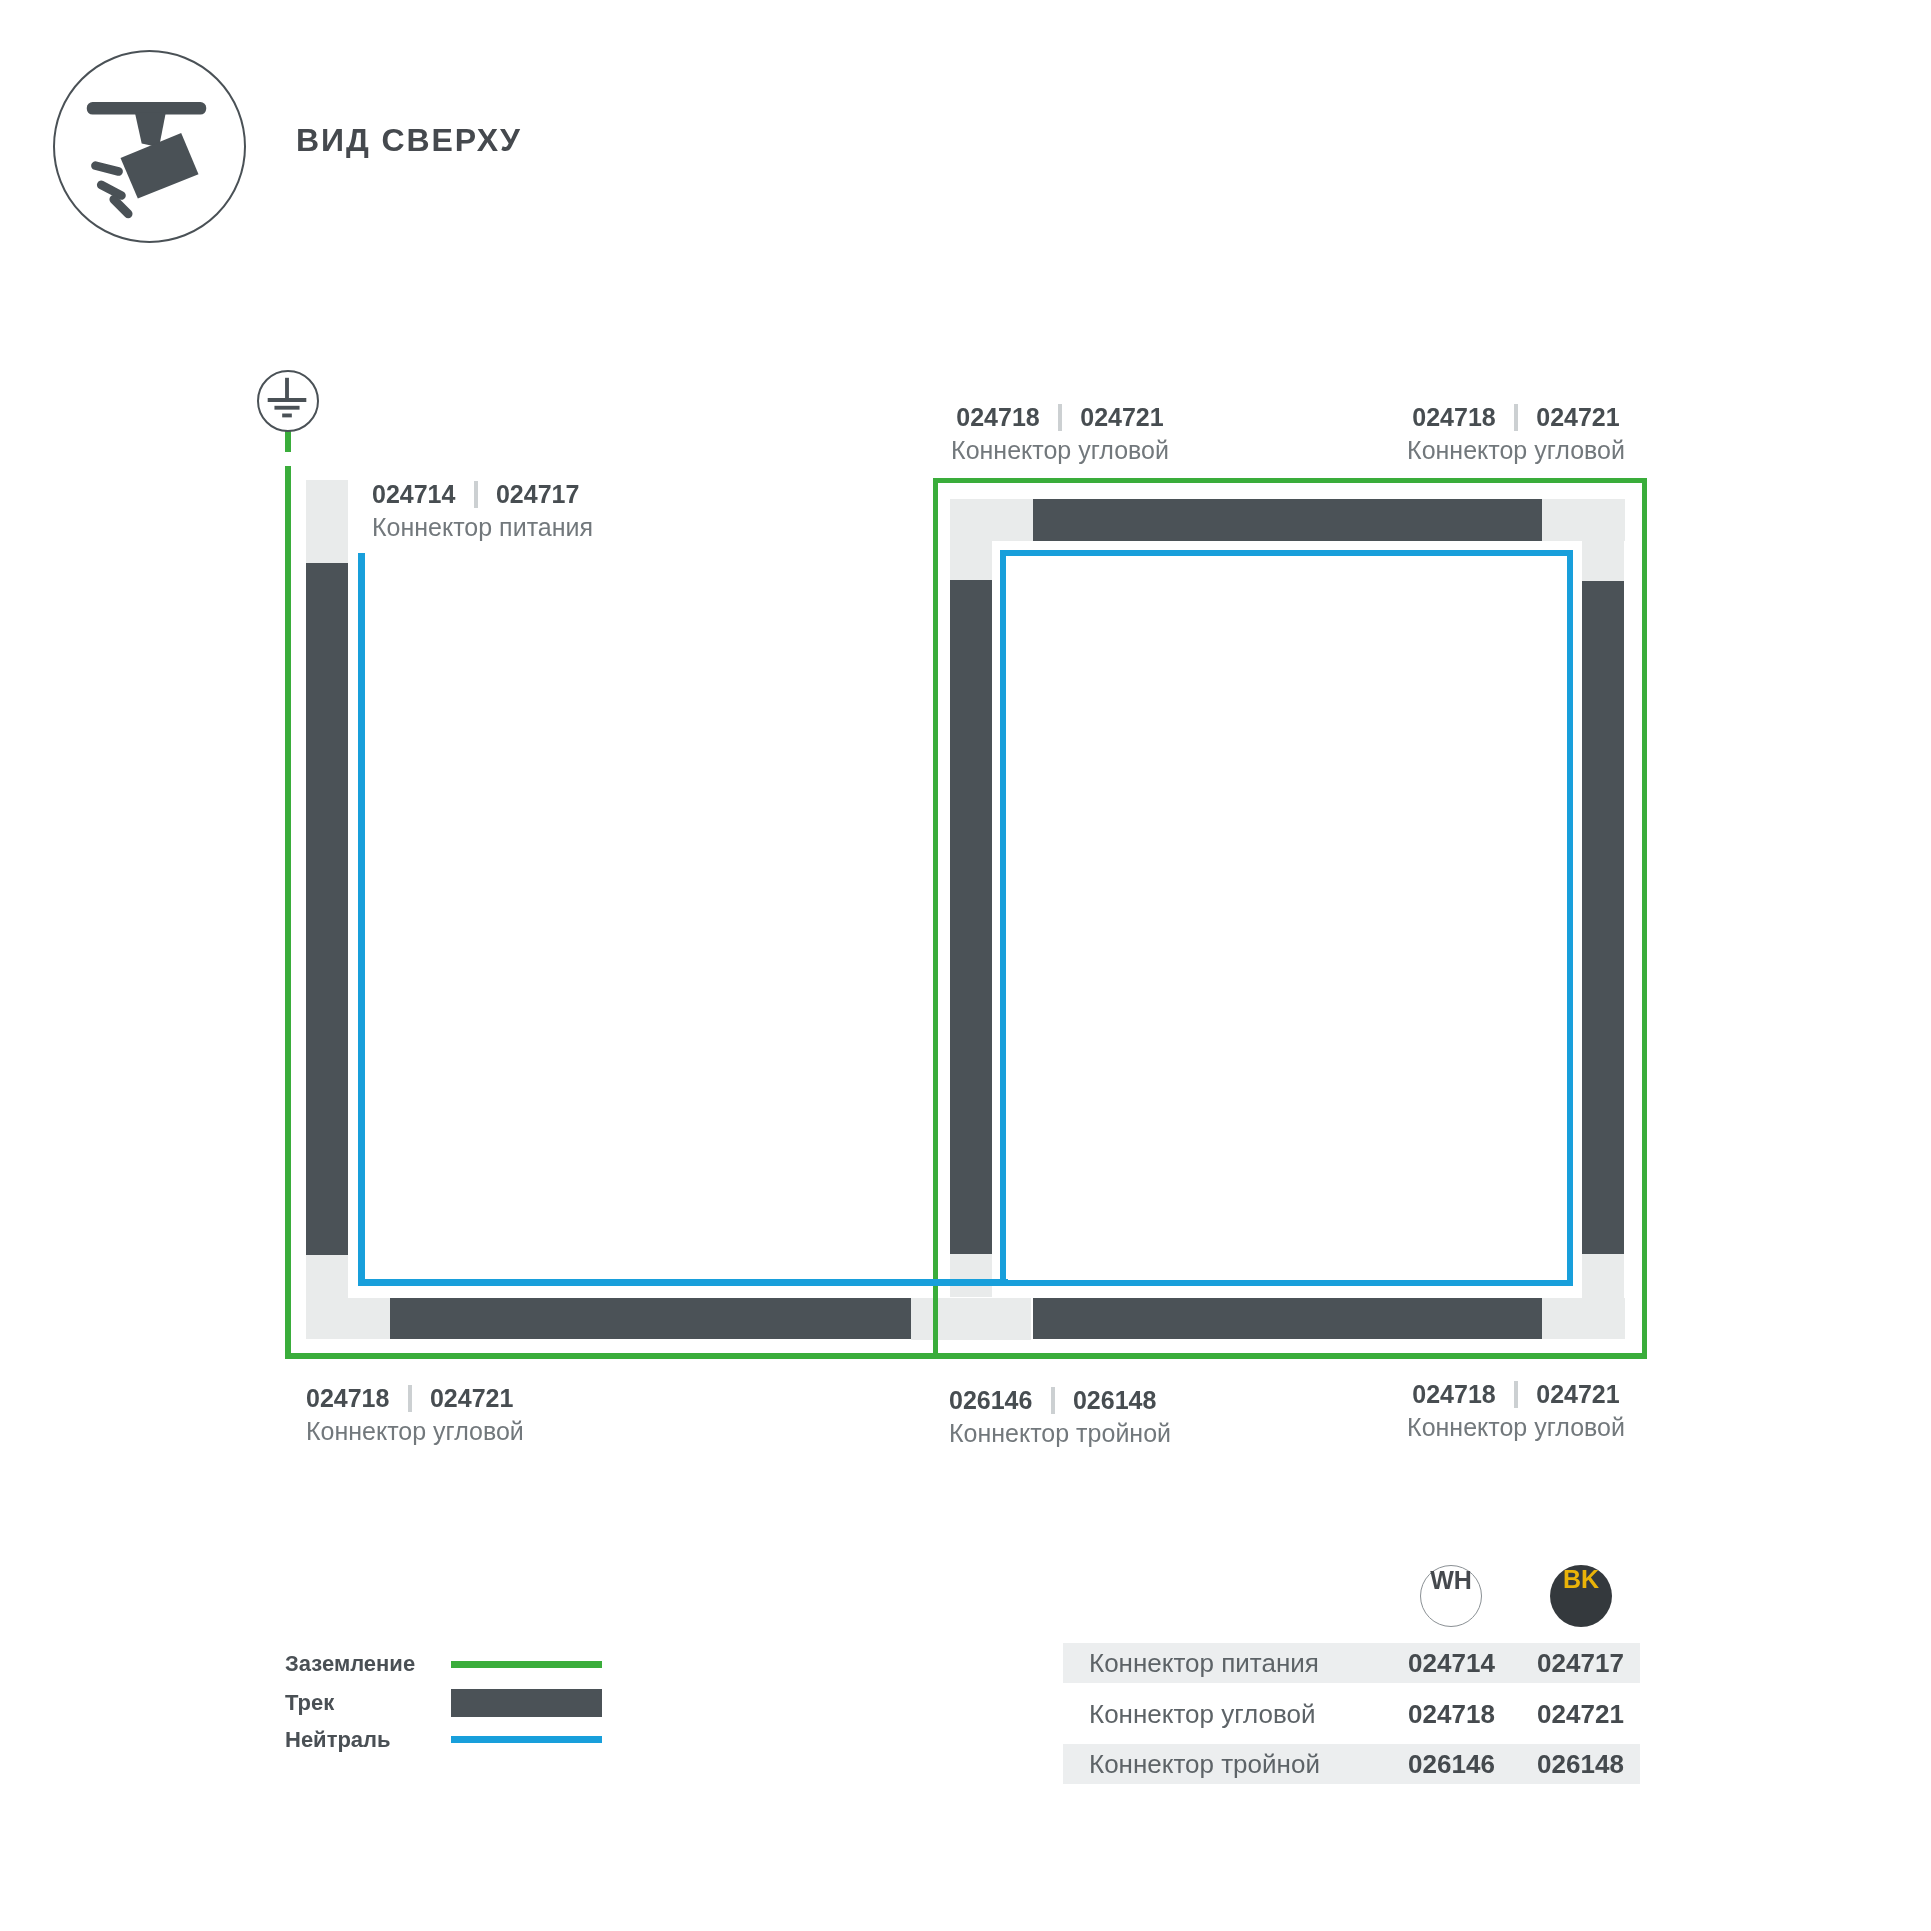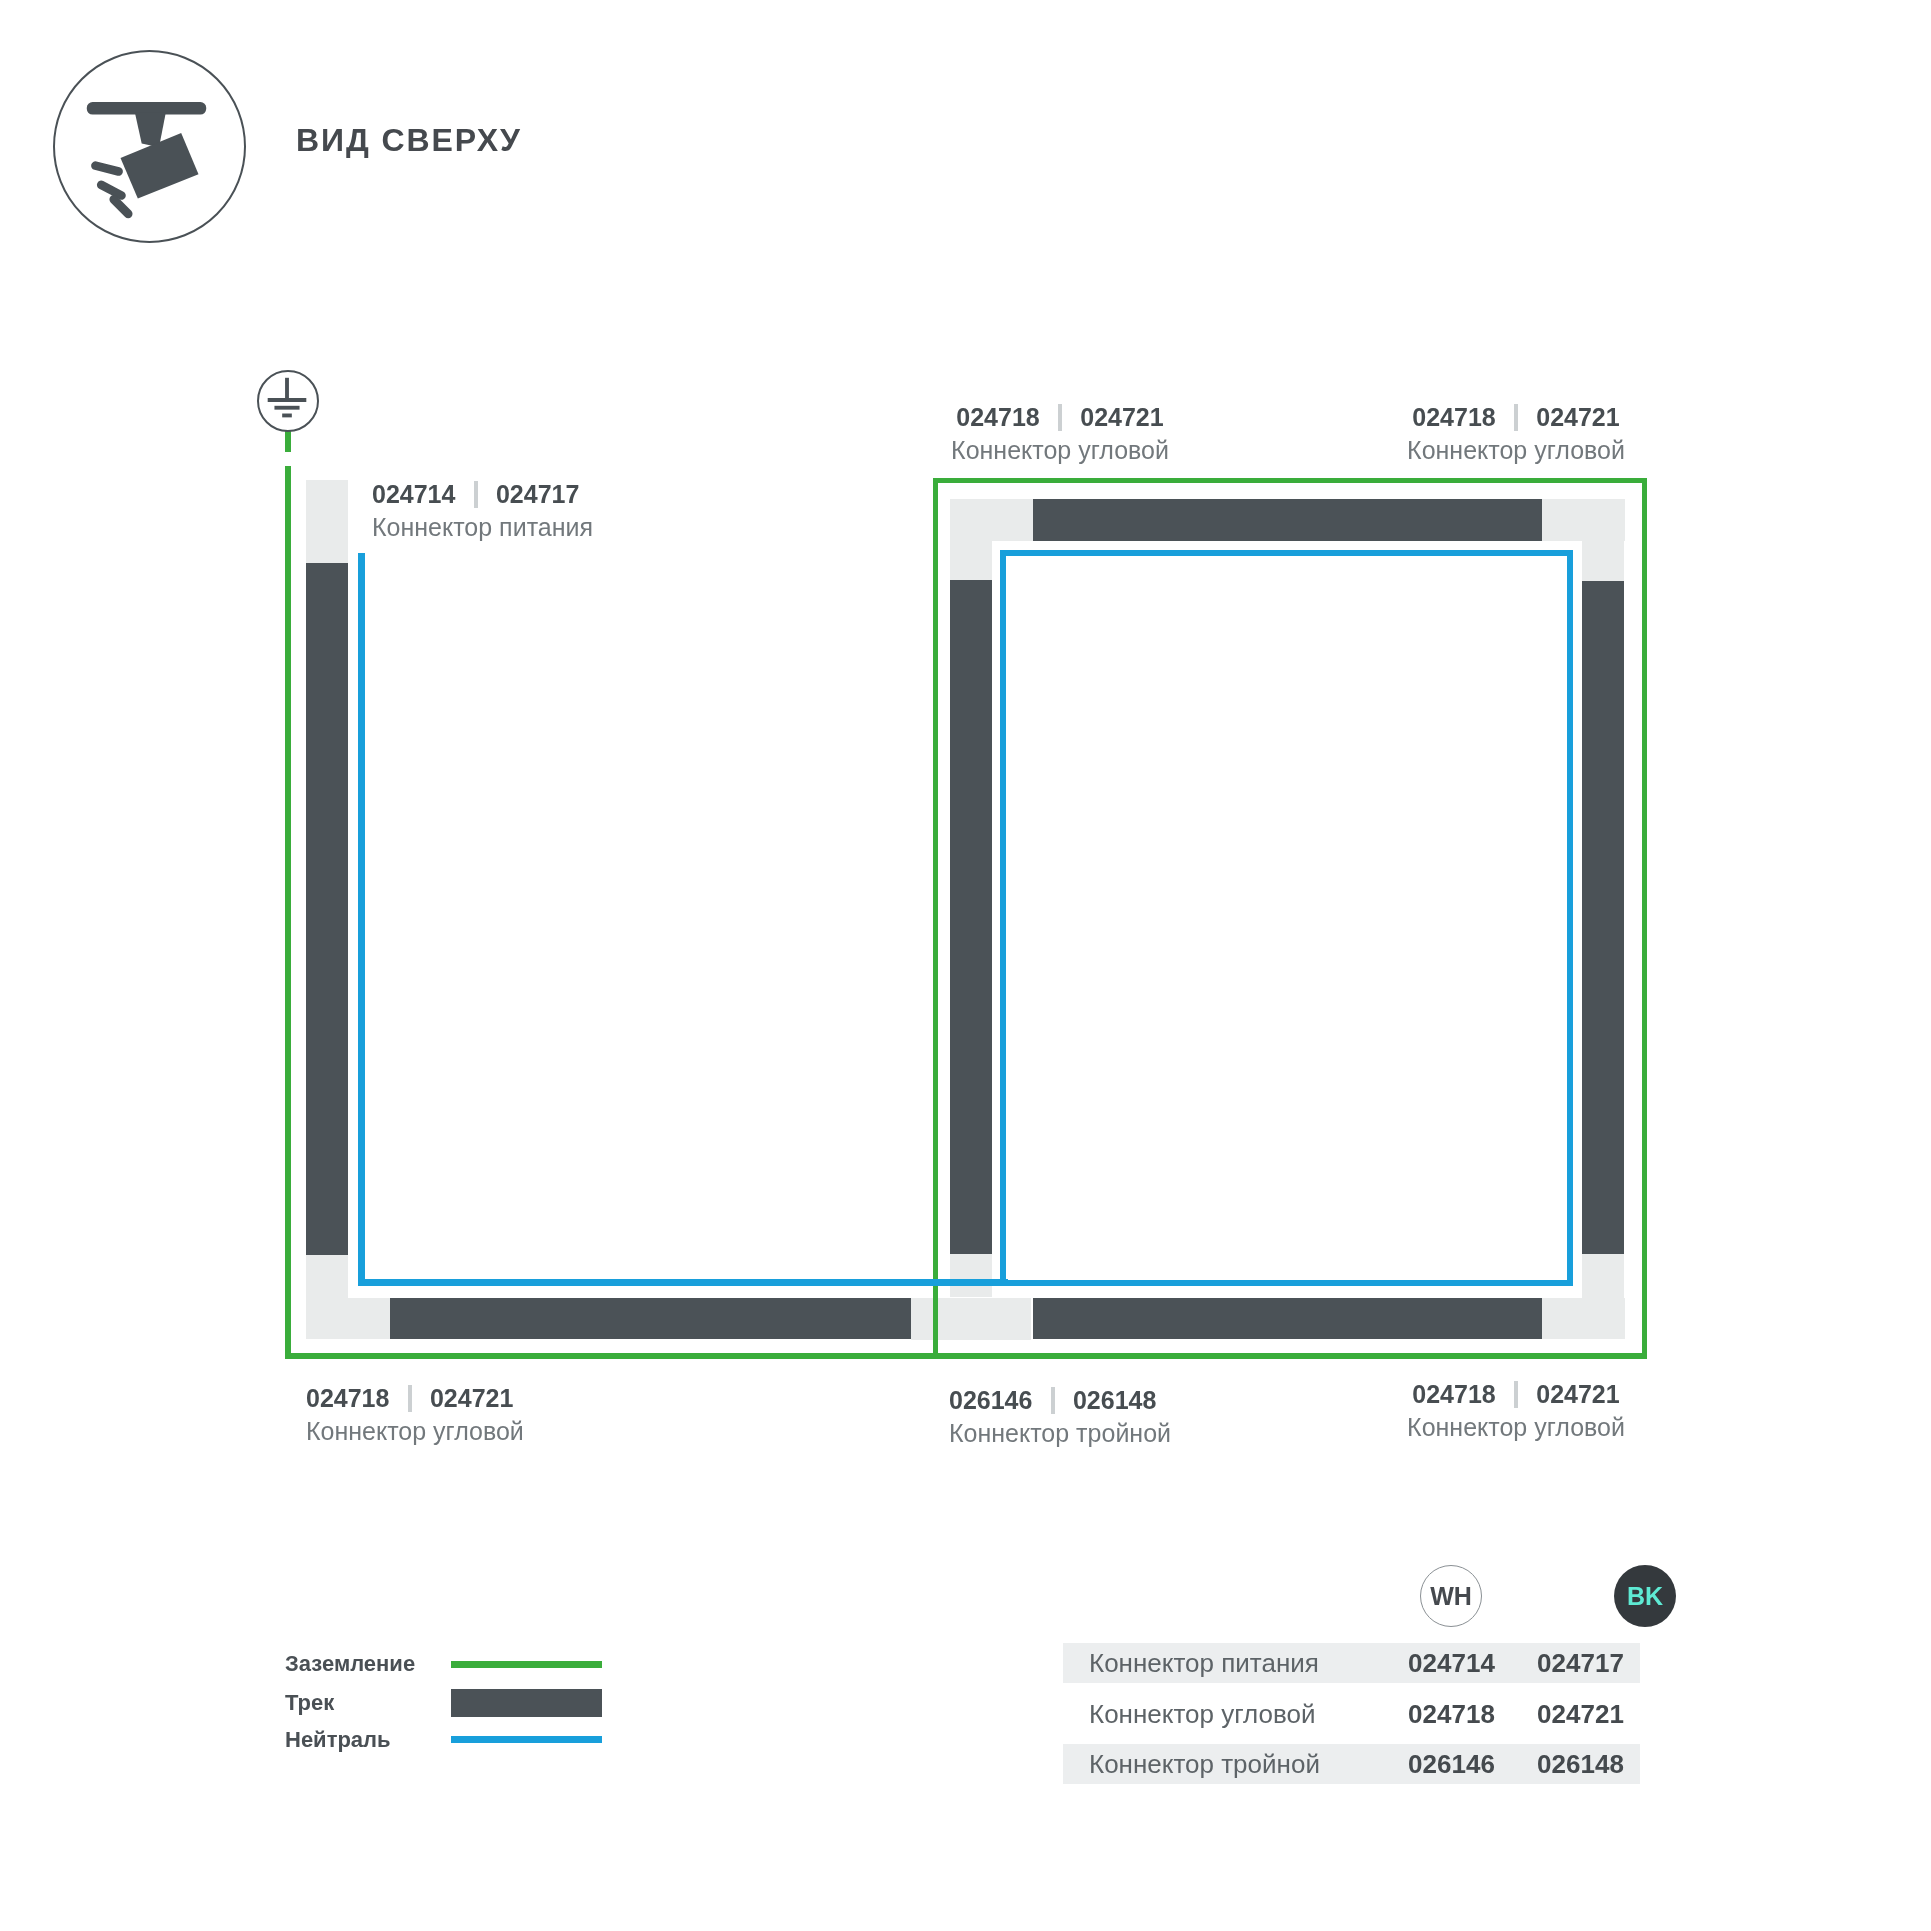--- a/index.html
+++ b/index.html
@@ -25,23 +25,23 @@
   .centered .codes{justify-content:center;}
   .centered{text-align:center;}
   
   .legend-label{font-size:22px;font-weight:600;color:#4a5055;line-height:29px;}
   
   .tbl-row{position:absolute;left:1063px;width:577px;height:40px;}
   .tbl-row.band{background:#eceeef;}
   .tbl-label{position:absolute;left:26px;top:50%;transform:translateY(-50%);font-size:26px;color:#5d6367;white-space:nowrap;}
   .tbl-wh{position:absolute;left:321px;width:135px;top:50%;transform:translateY(-50%);text-align:center;font-size:26px;font-weight:700;color:#454a4e;}
   .tbl-bk{position:absolute;left:450px;width:135px;top:50%;transform:translateY(-50%);text-align:center;font-size:26px;font-weight:700;color:#454a4e;}
-  .col-circle{width:62px;height:62px;border-radius:50%;box-sizing:border-box;display:flex;align-items:center;justify-content:center;font-size:25px;font-weight:600;}
+  .col-circle{width:62px;height:62px;border-radius:50%;box-sizing:border-box;display:flex;justify-content:center;font-size:25px;font-weight:600;}
   .col-wh{left:1420px;top:1565px;background:#fff;border:1.9px solid #8a9094;color:#45494e;}
-  .col-bk{left:1614px;top:1565px;background:#34393d;color:#5eead4;}
+  .col-bk{left:1550px;top:1565px;background:#34393d;color:#eab308;}
 </style>
 </head>
 <body>
 
 <div class="abs hdr-circle">
   <svg width="183" height="183" viewBox="0 0 190 190">
     <rect x="33" y="52" width="124" height="13" rx="6" fill="#4a5156"></rect>
     <polygon points="83,63 115,63 108,99 90,95" fill="#4a5156"></polygon>
     <polygon points="68,110 131,84 149,127 86,152" fill="#4a5156"></polygon>
     <line x1="42" y1="118" x2="66" y2="124" stroke="#4a5156" stroke-width="9" stroke-linecap="round"></line>

